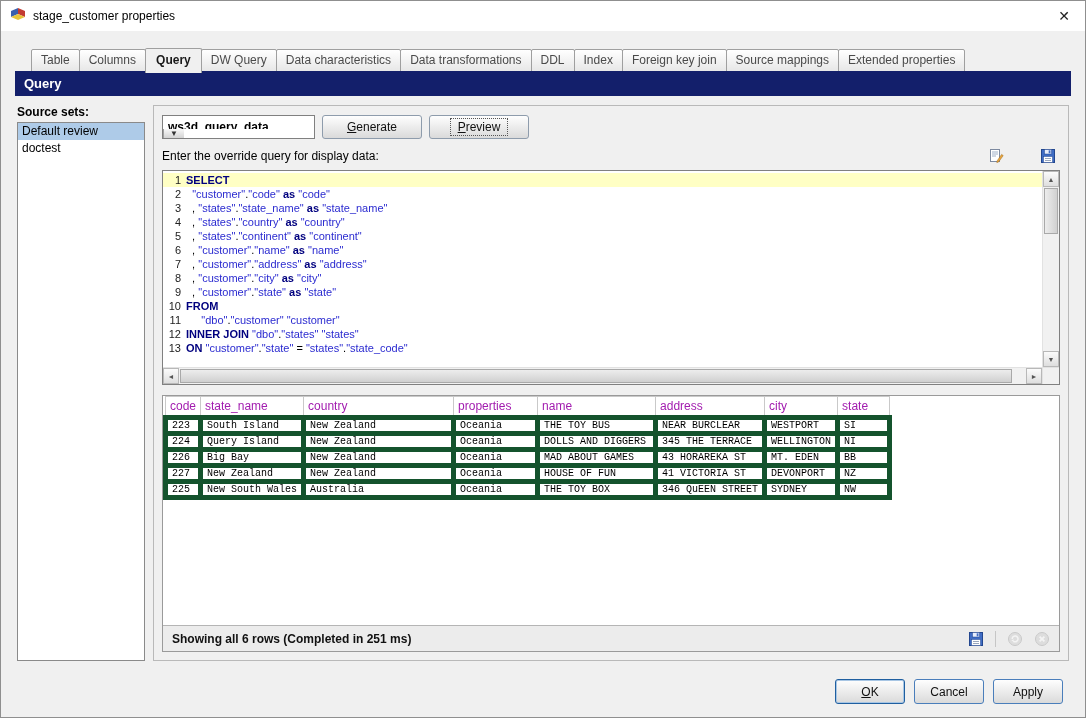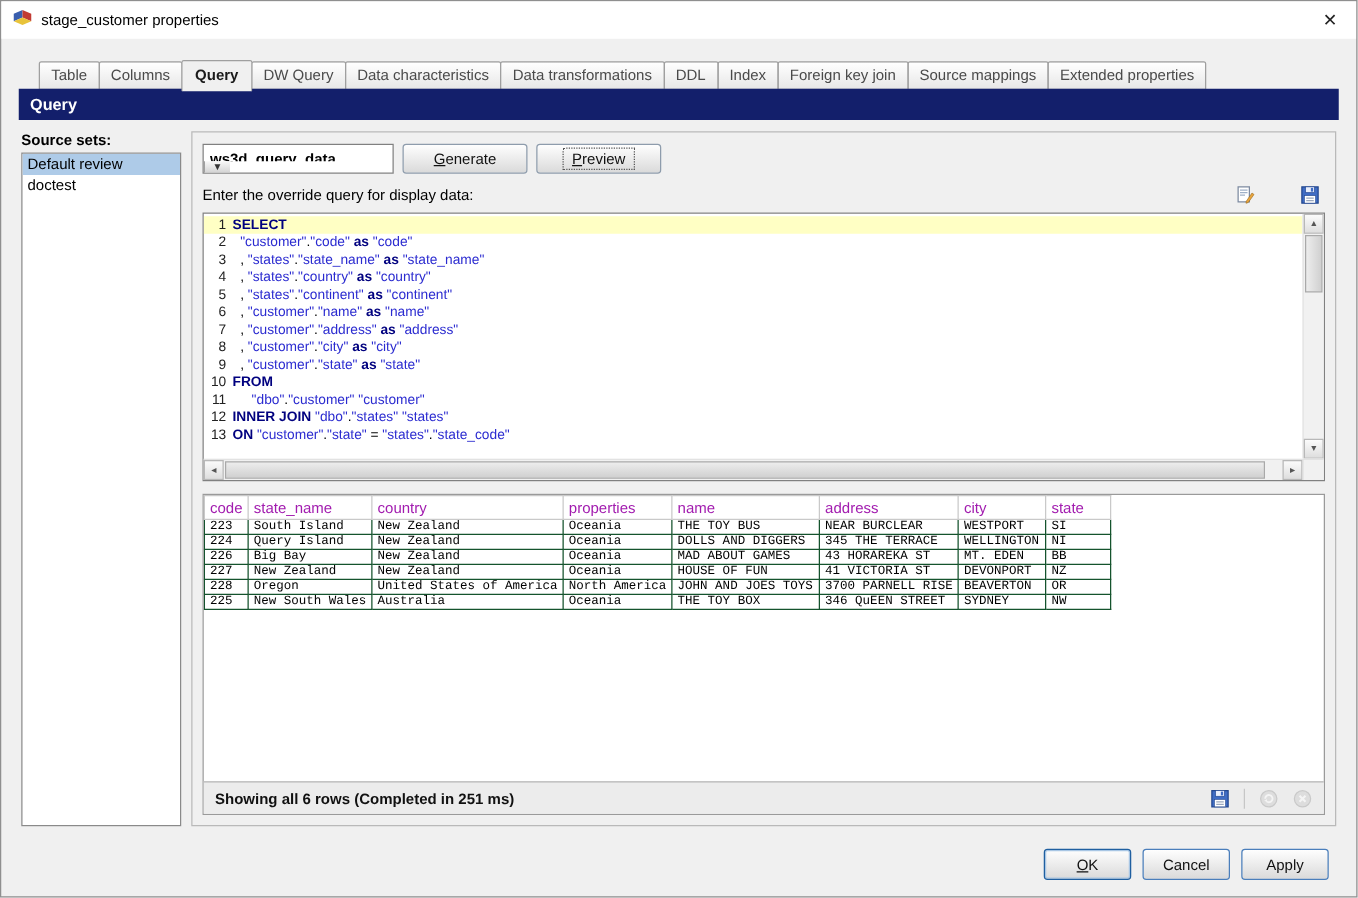--- a/index.html
+++ b/index.html
@@ -80,21 +80,21 @@
   .h-row { height:17px; flex:none; display:flex; border-top:1px solid #e2e2e2; background:#f1f1f1; }
   .h-scroll { flex:1; display:flex; min-width:0; }
   .sb-btn.h { width:16px; height:100%; }
   .h-thumb { flex:1; margin:1px 14px 1px 1px; background:linear-gradient(#ededed,#d0d0d0); border:1px solid #a9a9a9; }
   .corner { width:17px; flex:none; border-left:1px solid #e2e2e2; }
   
   .results { flex:1; min-height:0; margin-top:10px; border:1px solid #9a9a9a; background:#fff; display:flex; flex-direction:column; }
   .results-body { flex:1; overflow:hidden; }
   table { border-collapse:collapse; table-layout:fixed; }
   th { font-size:12px; font-weight:normal; color:#a21caf; text-align:left; padding:2px 4px; border:1px solid #c9c9c9; height:18px; white-space:nowrap; overflow:hidden; }
-  td { font-family:"Liberation Mono","DejaVu Sans Mono",monospace; font-size:10px; color:#000; padding:0 4px; border:1px solid #14532d; height:12px; white-space:nowrap; overflow:hidden; }
+  td { font-family:"Liberation Mono","DejaVu Sans Mono",monospace; font-size:10px; color:#000; padding:0 4px; border:5px solid #14532d; height:12px; white-space:nowrap; overflow:hidden; }
   .status-bar { height:26px; flex:none; background:#ececec; border-top:1px solid #b5b5b5; display:flex; align-items:center; padding:0 9px; }
   .status-text { flex:1; font-size:12px; font-weight:bold; color:#111; }
   .status-icons { display:flex; align-items:center; gap:11px; }
   .status-icons svg { display:block; }
   .icon-disabled { opacity:.42; filter:grayscale(1); }
   .icon-divider { width:1px; height:16px; background:#c6c6c6; }
   
   .footer { position:absolute; right:22px; bottom:13px; display:flex; gap:9px; }
   .footer button.btn { min-width:70px; height:25px; border:1px solid #4a7ebb; }
   .footer button.btn.default { border-color:#1f5fa0; box-shadow:inset 0 0 0 1px #a8c6e4; }
@@ -311,30 +311,20 @@
               </tr>
               <tr>
                 <td>227</td>
                 <td>New Zealand</td>
                 <td>New Zealand</td>
                 <td>Oceania</td>
                 <td>HOUSE OF FUN</td>
                 <td>41 VICTORIA ST</td>
                 <td>DEVONPORT</td>
                 <td>NZ</td>
-              </tr>
-              <tr>
-                <td>228</td>
-                <td>Oregon</td>
-                <td>United States of America</td>
-                <td>North America</td>
-                <td>JOHN AND JOES TOYS</td>
-                <td>3700 PARNELL RISE</td>
-                <td>BEAVERTON</td>
-                <td>OR</td>
               </tr>
               <tr>
                 <td>225</td>
                 <td>New South Wales</td>
                 <td>Australia</td>
                 <td>Oceania</td>
                 <td>THE TOY BOX</td>
                 <td>346 QuEEN STREET</td>
                 <td>SYDNEY</td>
                 <td>NW</td>

